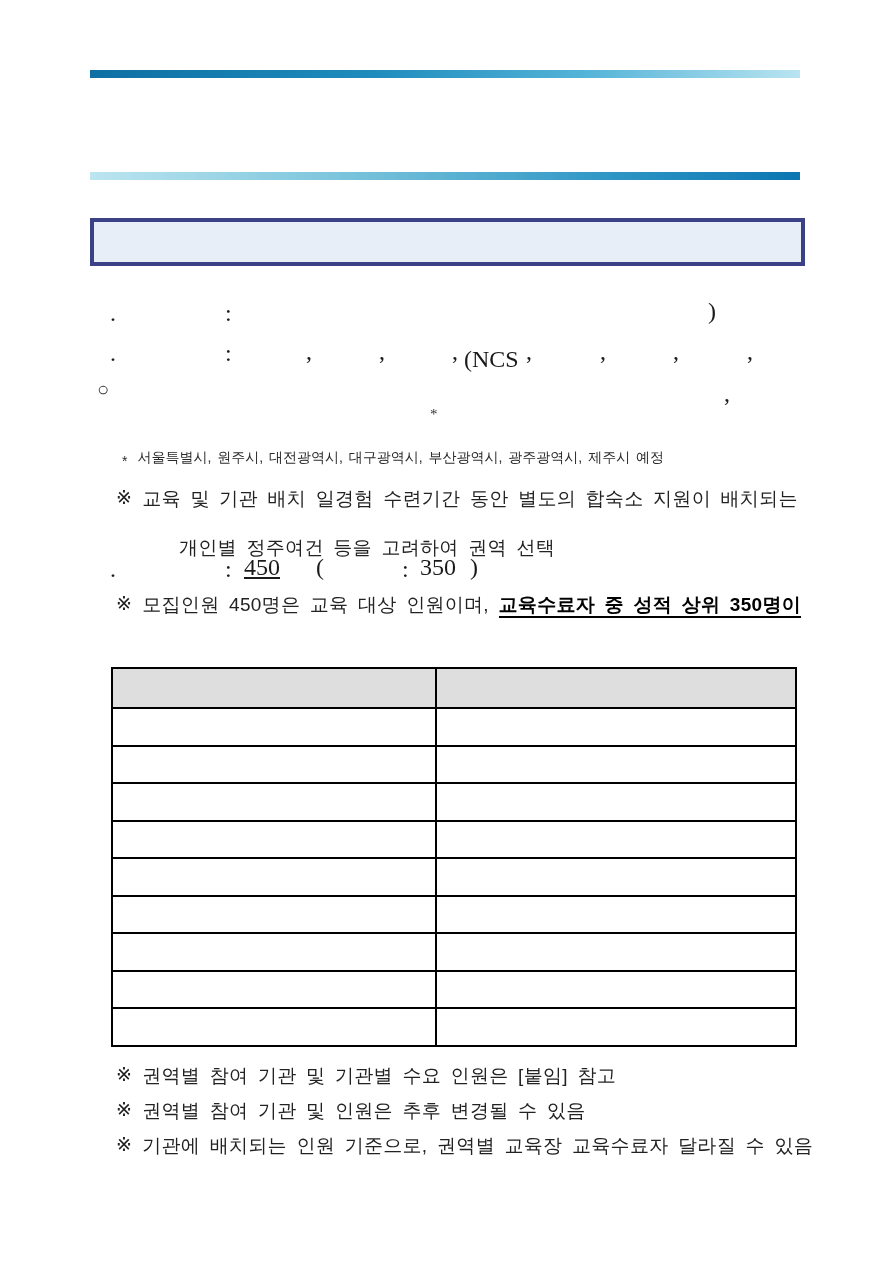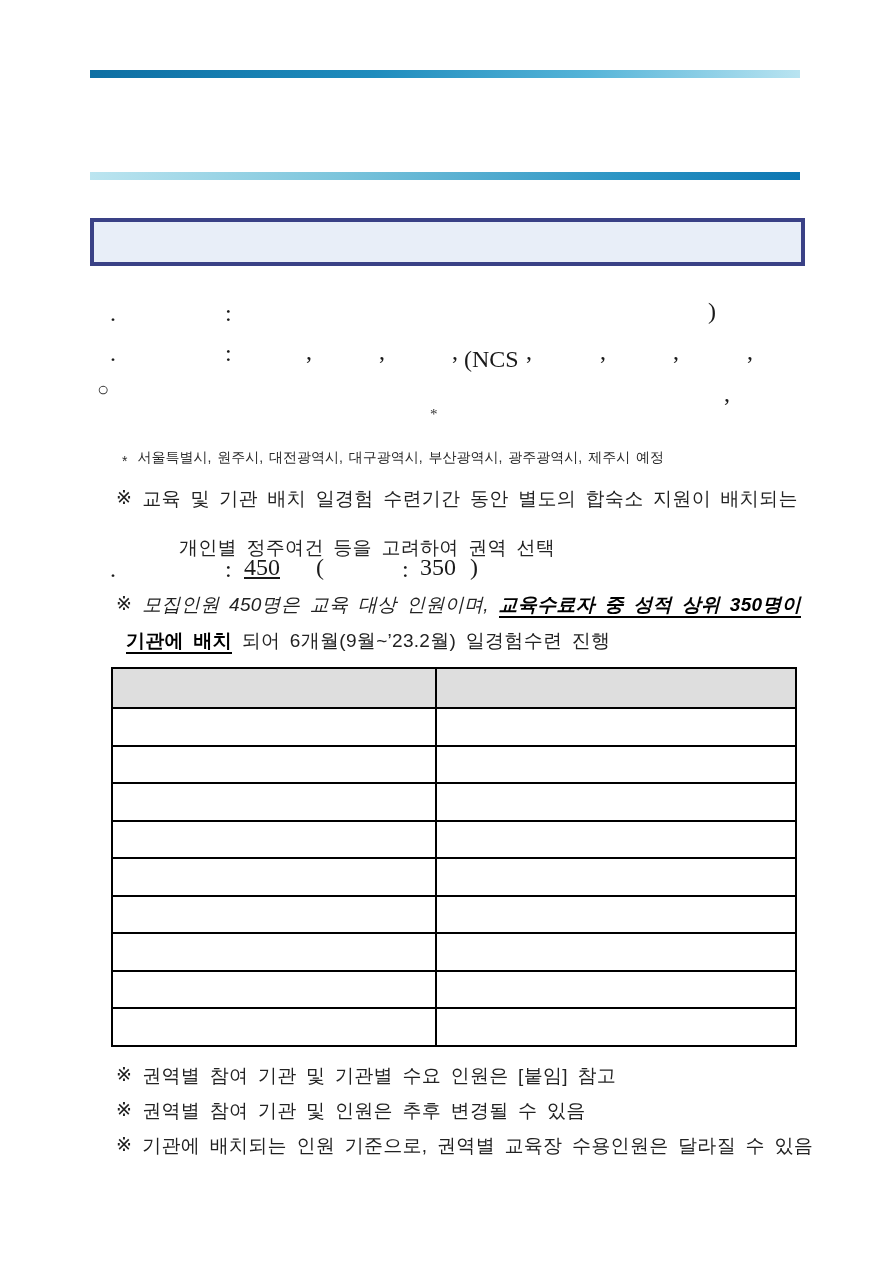--- a/index.html
+++ b/index.html
@@ -76,29 +76,23 @@
     <span class="abs serifline" style="left:225px;top:556px;">:</span>
     <span class="abs serifline" style="left:244px;top:554px;text-decoration:underline;">450</span>
     <span class="abs serifline" style="left:316px;top:554px;">(</span>
     <span class="abs serifline" style="left:402px;top:556px;">:</span>
     <span class="abs serifline" style="left:420px;top:554px;">350</span>
     <span class="abs serifline" style="left:470px;top:554px;">)</span>
   </div>
 
   <div class="abs note-row" style="left:116px;top:592px;width:690px;">
     <span class="ko">※</span>
-    <span class="ko" style="white-space:nowrap;font-style:italic;">
+    <span class="ko" style="white-space:nowrap;">
       <span>모집인원 450명은 교육 대상 인원이며,</span>
       <span class="emph">교육수료자 중 성적 상위 350명이</span>
-    </span>
-  </div>
-  <div class="abs" style="left:126px;top:628px;">
-    <span class="ko">
-      <span class="emph">기관에 배치</span>
-      <span>되어 6개월(9월~’23.2월) 일경험수련 진행</span>
     </span>
   </div>
 
   <table class="grid abs" style="left:111px;top:667px;">
     <colgroup>
         <col style="width:324px">
         <col style="width:360px">
       </colgroup>
     <tbody>
       <tr class="hdr">
@@ -147,16 +141,16 @@
   <div class="abs note-row" style="left:116px;top:1063px;">
     <span class="ko">※</span>
     <span class="ko">권역별 참여 기관 및 기관별 수요 인원은 [붙임] 참고</span>
   </div>
   <div class="abs note-row" style="left:116px;top:1098px;">
     <span class="ko">※</span>
     <span class="ko">권역별 참여 기관 및 인원은 추후 변경될 수 있음</span>
   </div>
   <div class="abs note-row" style="left:116px;top:1133px;">
     <span class="ko">※</span>
-    <span class="ko">기관에 배치되는 인원 기준으로, 권역별 교육장 수용인원은 달라질 수 있음</span>
+    <span class="ko">기관에 배치되는 인원 기준으로, 권역별 교육장 교육수료자 달라질 수 있음</span>
   </div>
 
 </div>
 
 </body></html>

